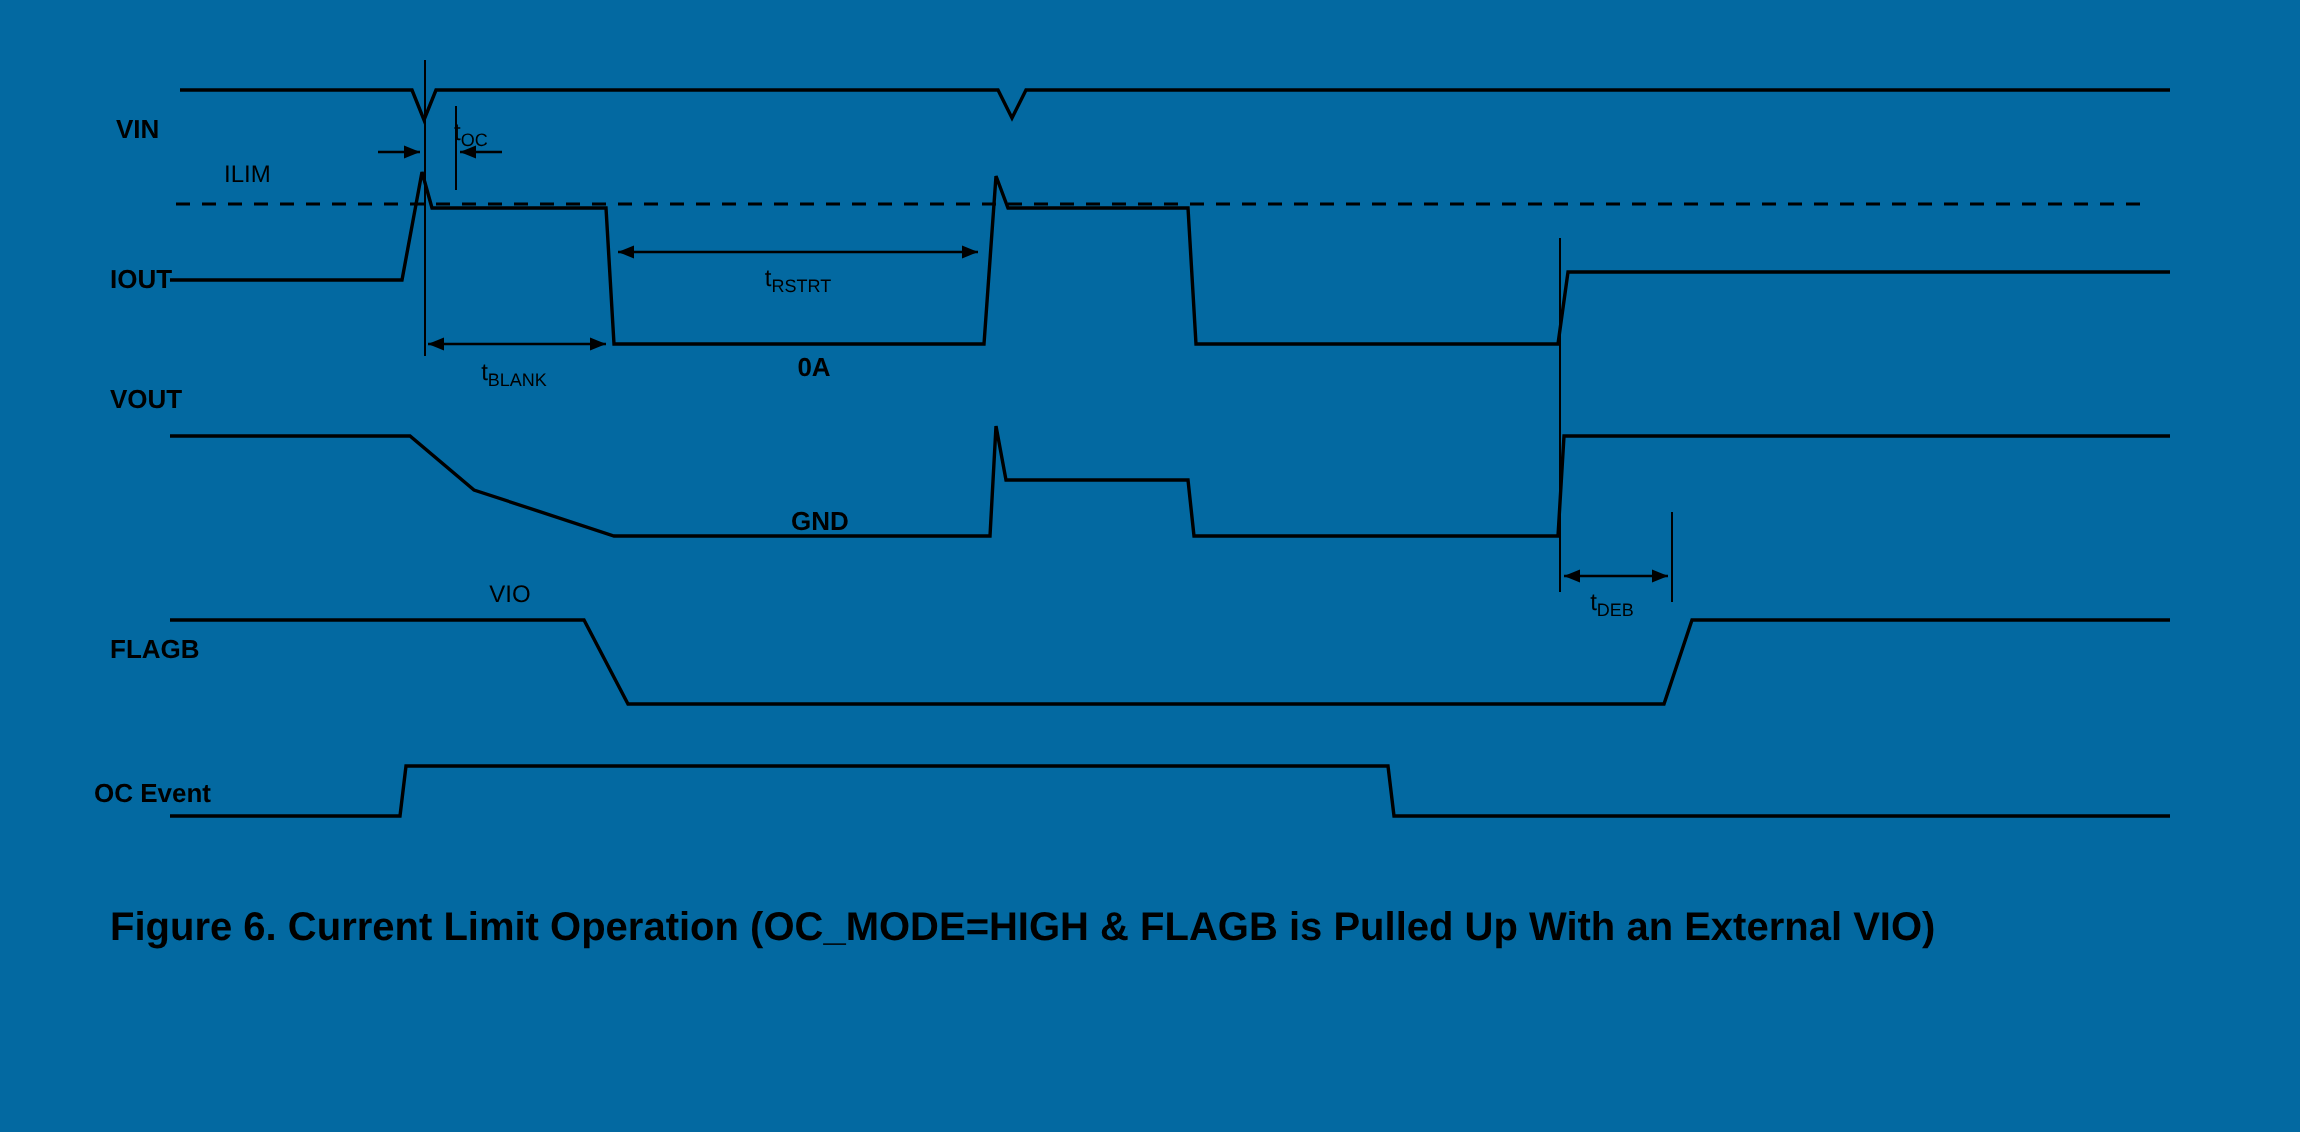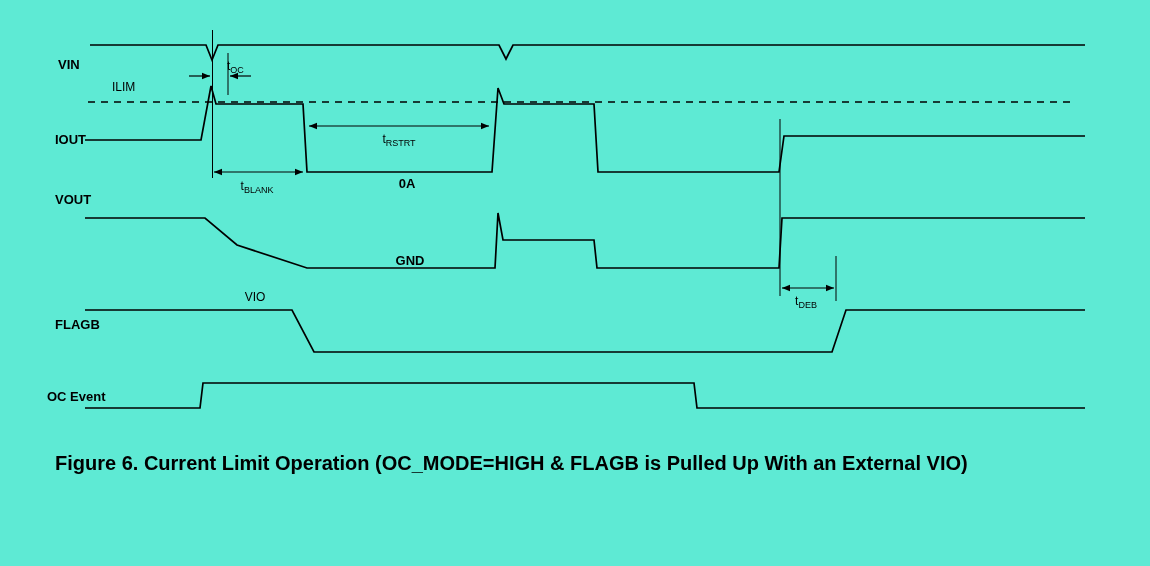--- a/index.html
+++ b/index.html
@@ -1,19 +1,19 @@
 <!DOCTYPE html>
 <html><head>
 <meta charset="utf-8">
 <style>
   html,body{margin:0;padding:0;background:#ffffff;}
   .page{
     position:relative;
     width:1150px;height:566px;
-    background:#5eead4;
+    background:#0369a1;
     font-family:"Liberation Sans",sans-serif;
   }
   svg{font-family:"Liberation Sans",sans-serif;display:block;}
   .wave{fill:none;stroke:#000000;stroke-width:1.7;stroke-linejoin:miter;stroke-linecap:butt;}
   .ilim{stroke:#000000;stroke-width:1.4;stroke-dasharray:7 6;fill:none;}
   .guide{stroke:#000000;stroke-width:1;}
   .arrow{stroke:#000000;stroke-width:1.2;}
   .arrowhead{fill:#000000;stroke:none;}
   text{fill:#000000;}
   .sig{font-weight:bold;font-size:13px;}

